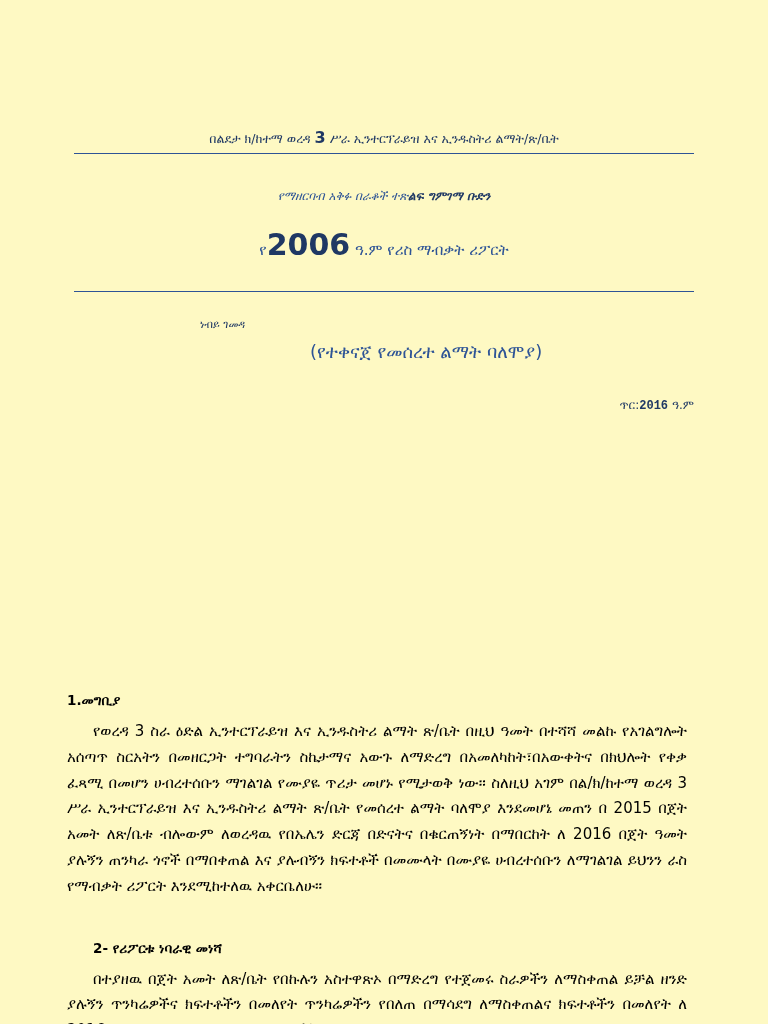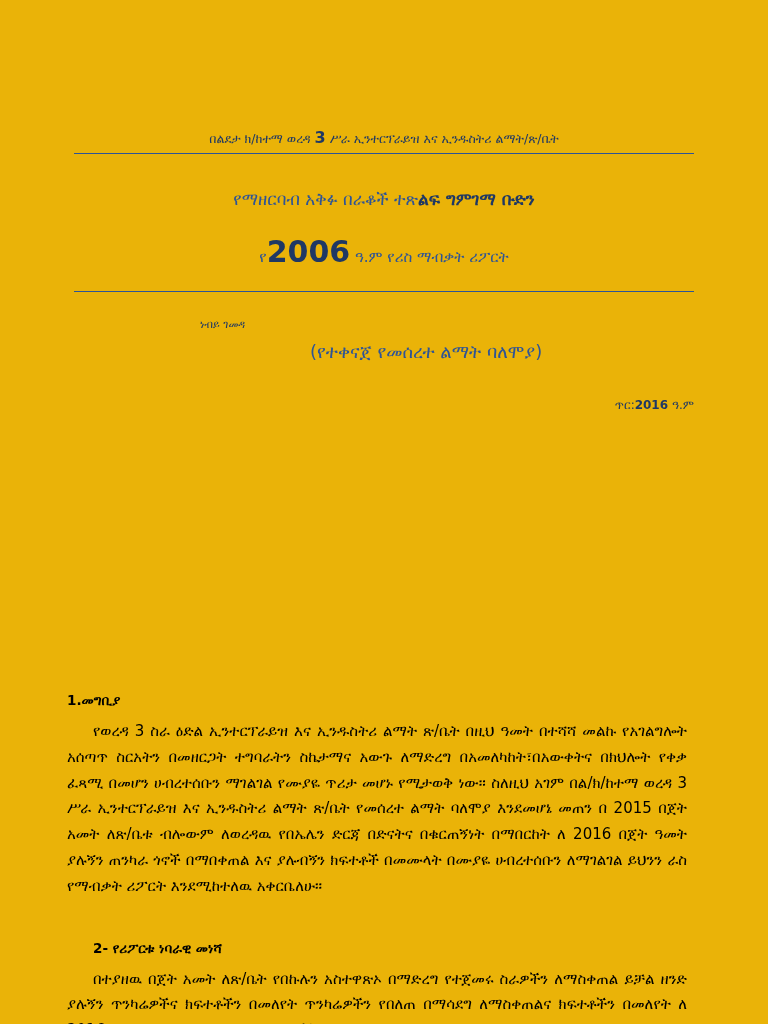--- a/index.html
+++ b/index.html
@@ -4,21 +4,21 @@
 <style>
   html, body {
     margin: 0;
     padding: 0;
     background: #ffffff;
   }
   .page {
     position: relative;
     width: 768px;
     height: 1024px;
-    background: #eab308;
+    background: #fef9c3;
     font-family: "DejaVu Sans", "Liberation Sans", sans-serif;
     overflow: hidden;
   }
 
   
   .header {
     position: absolute;
     left: 74px;
     top: 128px;
     width: 620px;
@@ -47,23 +47,24 @@
 
   
   .title-block {
     position: absolute;
     left: 74px;
     top: 188px;
     width: 620px;
     text-align: center;
   }
   .subtitle {
-    font-size: 17px;
+    font-size: 12px;
     color: #2e5496;
     line-height: 1.4;
+    font-style: italic;
   }
   .subtitle .bold {
     font-weight: bold;
     color: #1f3864;
   }
   .main-title {
     margin-top: 22px;
     font-size: 15px;
     color: #2e5496;
     line-height: 1.2;
@@ -91,21 +92,21 @@
     color: #2e5496;
   }
   .date-line {
     position: absolute;
     right: 74px;
     top: 398px;
     font-size: 12px;
     color: #1f3864;
     text-align: right;
   }
-  .date-line .bold { font-weight: bold; }
+  .date-line .bold { font-weight: bold; font-family: Liberation Mono, monospace; }
 
   
   .body {
     position: absolute;
     left: 67px;
     top: 692px;
     width: 620px;
     color: #000000;
   }
   .sec-heading {

